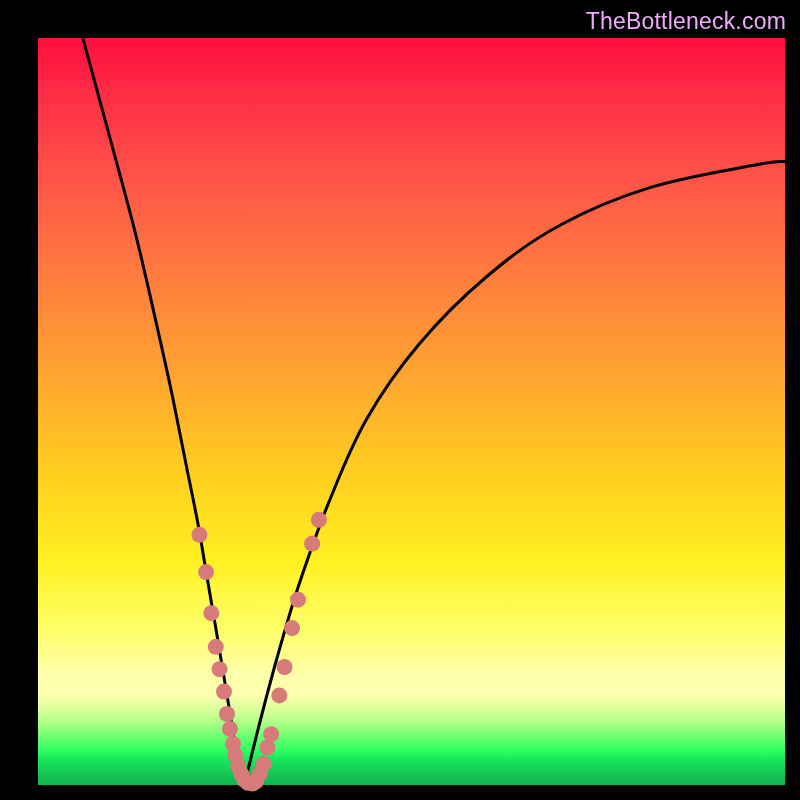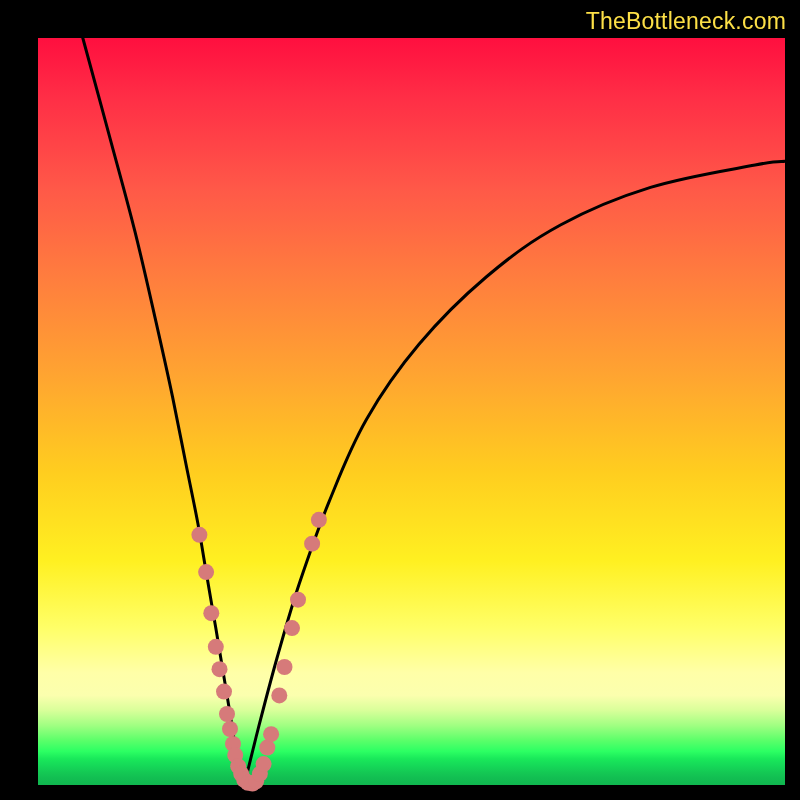--- a/index.html
+++ b/index.html
@@ -52,21 +52,21 @@
   svg.curve-layer {
     position: absolute;
     left: 0;
     top: 0;
     pointer-events: none;
   }
   .watermark {
     position: absolute;
     right: 14px;
     top: 8px;
-    color: #fde047;
+    color: #f0abfc;
     font-size: 23px;
     font-weight: 500;
     letter-spacing: 0.2px;
     user-select: none;
   }
 </style>
 </head>
 <body>
 
 <div class="frame">

